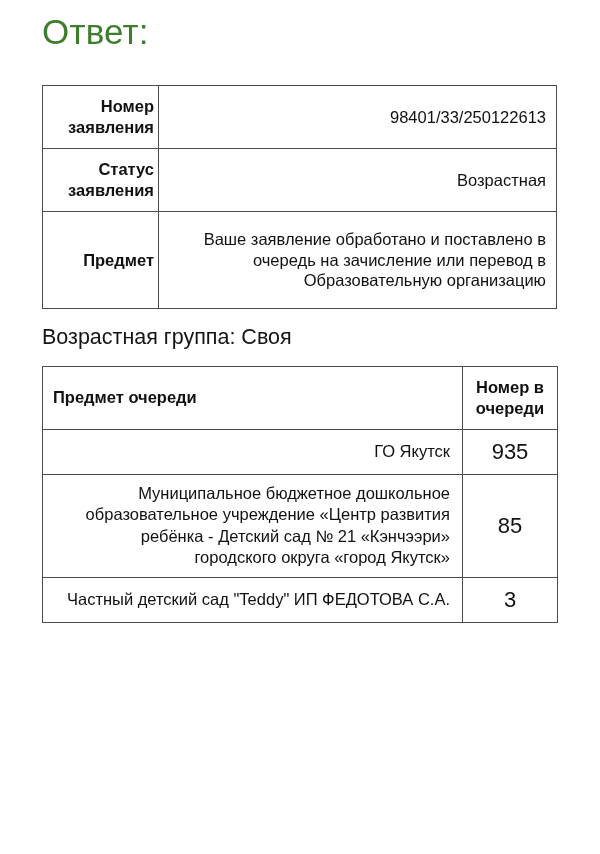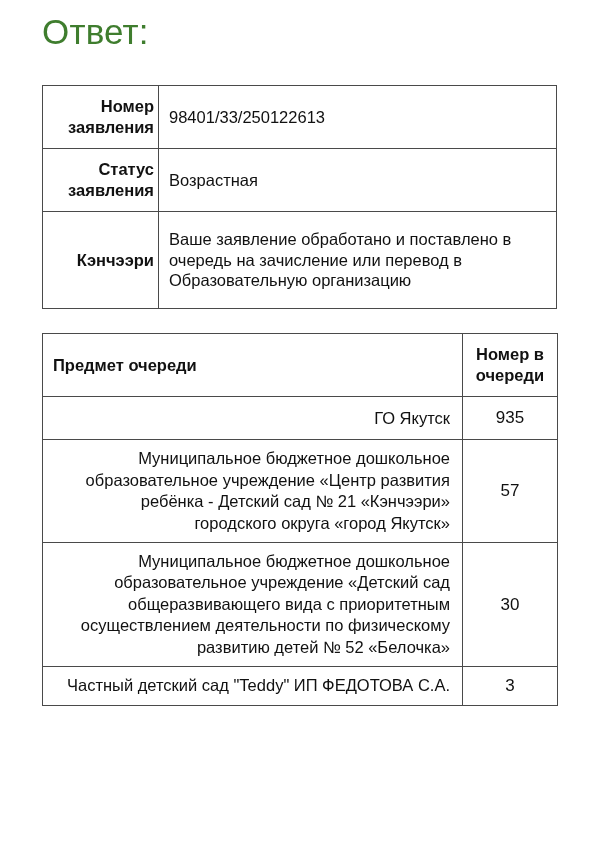--- a/index.html
+++ b/index.html
@@ -65,21 +65,21 @@
   #status-table col.label-col { width: 116px; }
   #status-table td.lbl {
     font-weight: bold;
     text-align: right;
     font-size: 16.5px;
     padding-left: 10px;
     padding-right: 4px;
     line-height: 1.25;
   }
   #status-table td.val {
-    text-align: left;
+    text-align: right;
     font-weight: 400;
     padding: 9px 10px;
   }
   #status-table tr.r-number td { height: 44px; }
   #status-table tr.r-status td { height: 44px; }
   #status-table tr.r-desc td { height: 78px; }
 
   
   .section-lines {
     padding: 12px 0 0 42px;
@@ -107,21 +107,21 @@
   #queue-table th.th-number  { text-align: center; }
 
   #queue-table td.subject {
     text-align: right;
     padding: 8px 12px;
     font-size: 16.5px;
     line-height: 1.3;
   }
   #queue-table td.number {
     text-align: center;
-    font-size: 17px;
+    font-size: 22px;
     padding: 8px 6px;
   }
   .row-h-sm td { height: 26px; }
 </style>
 </head>
 <body>
 
 <div class="page">
 
   <h1 class="answer-title">Ответ:</h1>
@@ -135,28 +135,29 @@
       <tbody>
         <tr class="r-number">
           <td class="lbl">Номер заявления</td>
           <td class="val">98401/33/250122613</td>
         </tr>
         <tr class="r-status">
           <td class="lbl">Статус заявления</td>
           <td class="val">Возрастная</td>
         </tr>
         <tr class="r-desc">
-          <td class="lbl">Кэнчээри</td>
+          <td class="lbl">Предмет</td>
           <td class="val">Ваше заявление обработано и поставлено в очередь на зачисление или перевод в Образовательную организацию</td>
         </tr>
       </tbody>
     </table>
   </div>
 
   <div class="section-lines">
+    <div class="section-line">Возрастная группа: Своя</div>
   </div>
 
   <div class="tbl-wrap">
     <table class="doc-table" id="queue-table">
       <colgroup>
         <col class="subject-col">
         <col class="num-col">
       </colgroup>
       <thead>
         <tr>
@@ -164,25 +165,21 @@
           <th class="th-number">Номер в очереди</th>
         </tr>
       </thead>
       <tbody>
         <tr class="row-h-sm">
           <td class="subject">ГО Якутск</td>
           <td class="number">935</td>
         </tr>
         <tr>
           <td class="subject">Муниципальное бюджетное дошкольное образовательное учреждение «Центр развития ребёнка - Детский сад № 21 «Кэнчээри» городского округа «город Якутск»</td>
-          <td class="number">57</td>
-        </tr>
-        <tr>
-          <td class="subject">Муниципальное бюджетное дошкольное образовательное учреждение «Детский сад общеразвивающего вида с приоритетным осуществлением деятельности по физическому развитию детей № 52 «Белочка»</td>
-          <td class="number">30</td>
+          <td class="number">85</td>
         </tr>
         <tr>
           <td class="subject">Частный детский сад "Teddy" ИП ФЕДОТОВА С.А.</td>
           <td class="number">3</td>
         </tr>
       </tbody>
     </table>
   </div>
 
 </div>

